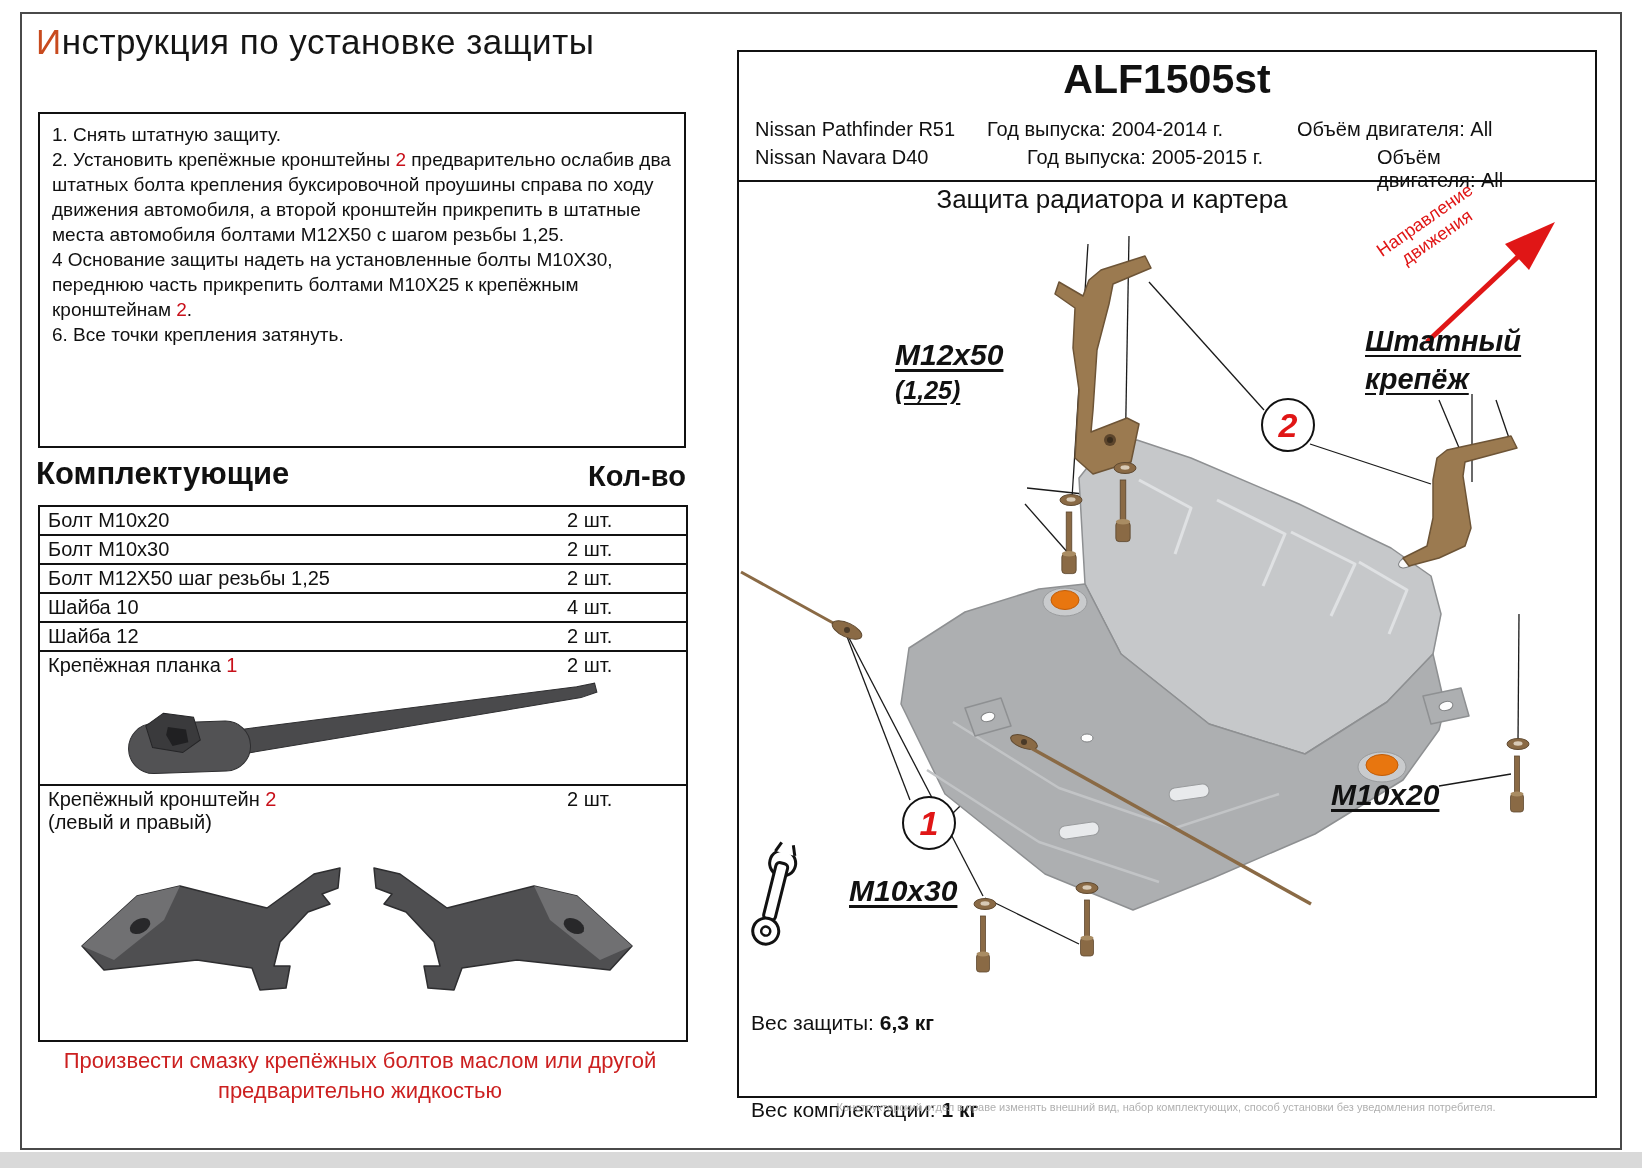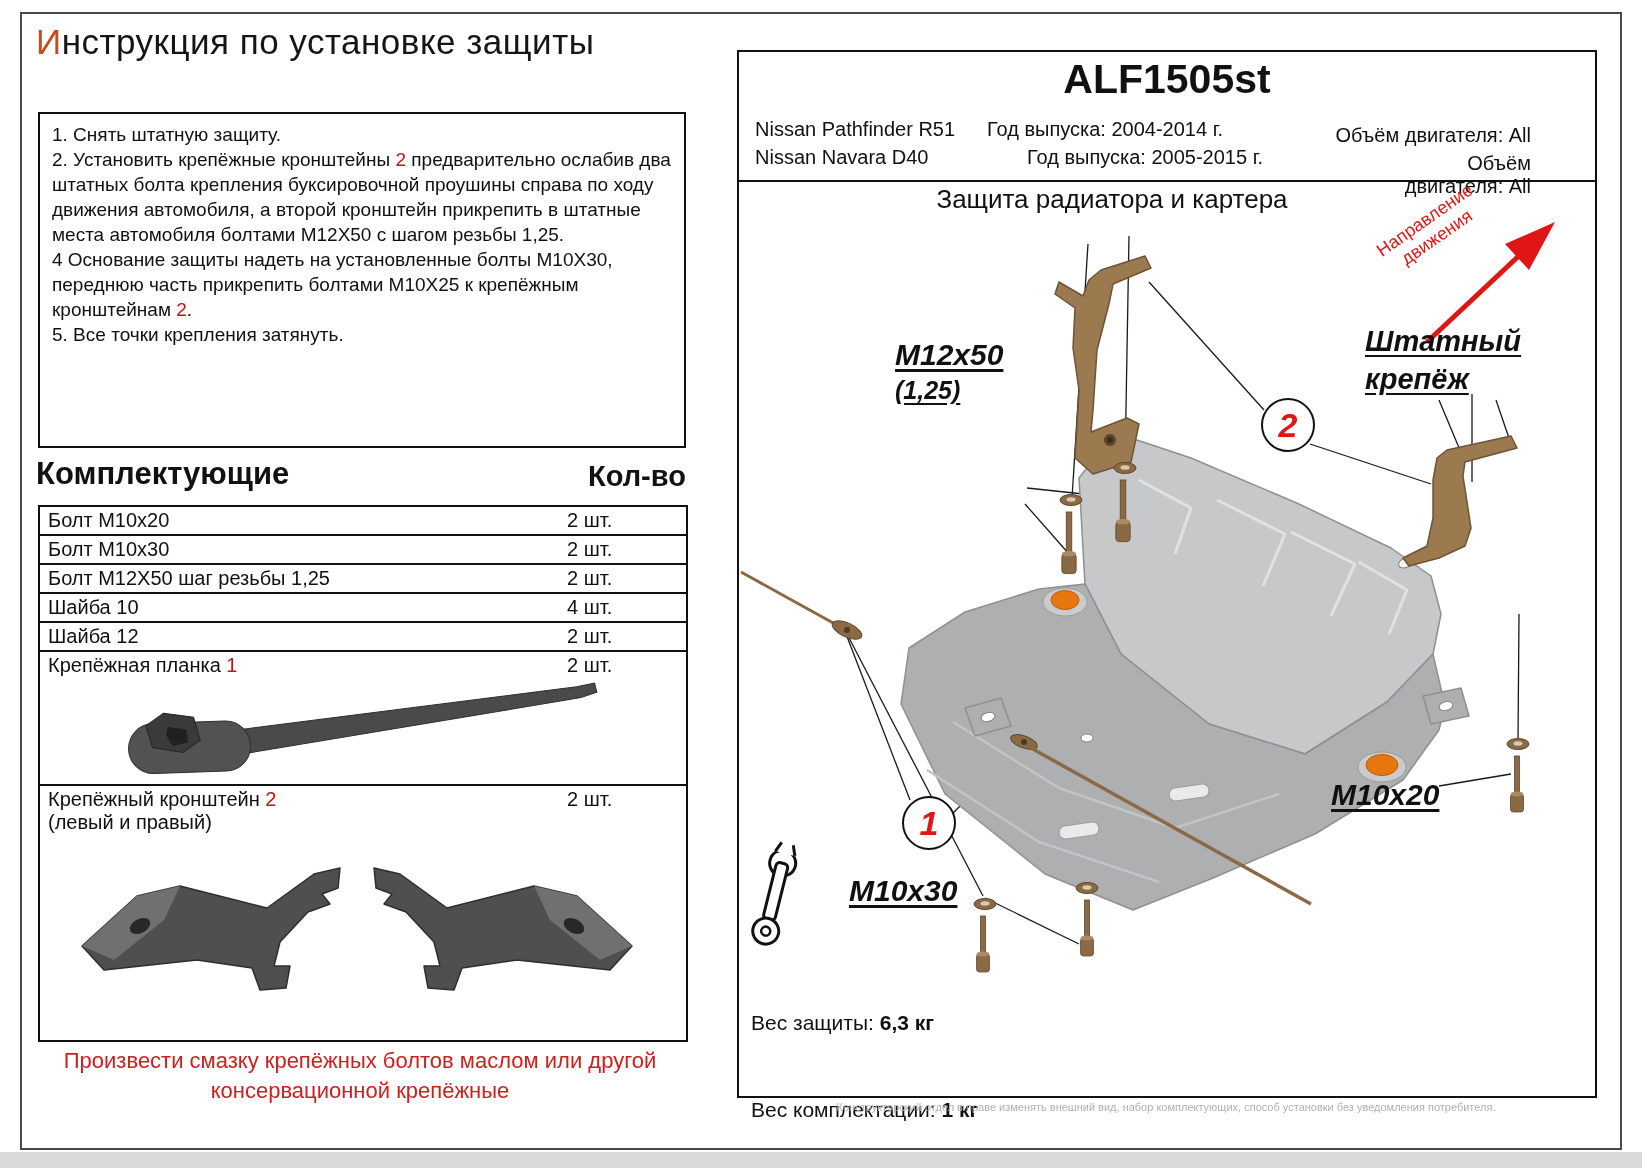--- a/index.html
+++ b/index.html
@@ -29,21 +29,21 @@
   .part-art{position:absolute;}
   .grease-note{position:absolute;left:30px;top:1046px;width:660px;text-align:center;
                color:#cc2020;font-size:22px;line-height:30px;}
 
   
   .panel{position:absolute;left:737px;top:50px;width:856px;height:1044px;border:2px solid #111;}
   .panel-header{position:relative;height:128px;border-bottom:2px solid #111;}
   .code{position:absolute;left:0;right:0;top:4px;text-align:center;font-size:41px;font-weight:700;}
   .veh-row{position:absolute;left:16px;right:64px;display:flex;font-size:20px;}
   .veh-row.r1{top:66px;} .veh-row.r2{top:94px;gap:40px;}
-  .veh-model{width:232px;} .veh-years{width:310px;} .veh-engine{flex:1;text-align:right;margin-top:6px;}
+  .veh-model{width:232px;} .veh-years{width:310px;} .veh-engine{flex:1;text-align:left;}
 
   .diagram{position:absolute;left:0;top:130px;width:856px;height:912px;}
   .diag-title{position:absolute;left:0;right:110px;top:2px;text-align:center;font-size:26px;}
   .direction{position:absolute;left:612px;top:26px;width:160px;text-align:center;
              color:#e01616;font-size:18px;line-height:21px;transform:rotate(-35deg);}
   .diag-svg{position:absolute;left:0;top:0;}
   .lbl{position:absolute;font-style:italic;font-weight:700;}
   .lbl .u{text-decoration:underline;text-underline-offset:4px;display:inline-block;}
   .lbl-m12{left:156px;top:156px;font-size:30px;line-height:34px;}
   .lbl-m12 .pitch{font-size:25px;}
@@ -62,21 +62,21 @@
 <div class="stage">
   <div class="outer-border"></div>
   <div class="bottom-strip"></div>
 
   <h1 class="doc-title"><span class="accent">И</span><span>нструкция по установке защиты</span></h1>
 
   <div class="steps-box">
     <p class="step"><span>1. Снять штатную защиту.</span><span class="red"></span><span></span></p>
     <p class="step"><span>2. Установить крепёжные кронштейны </span><span class="red">2</span><span> предварительно ослабив два штатных болта крепления буксировочной проушины справа по ходу движения автомобиля, а второй кронштейн прикрепить в штатные места автомобиля болтами М12Х50 с шагом резьбы 1,25.</span></p>
     <p class="step"><span>4 Основание защиты надеть на установленные болты М10Х30, переднюю часть прикрепить болтами М10Х25 к крепёжным кронштейнам </span><span class="red">2</span><span>.</span></p>
-    <p class="step"><span>5. Все точки крепления затянуть.</span><span class="red"></span><span></span></p>
+    <p class="step"><span>6. Все точки крепления затянуть.</span><span class="red"></span><span></span></p>
   </div>
 
   <div class="parts-title">Комплектующие</div>
   <div class="qty-title">Кол-во</div>
 
   <div class="parts-table">
     <div class="prow"><span>Болт М10х20</span><span class="pqty">2 шт.</span></div>
     <div class="prow"><span>Болт М10х30</span><span class="pqty">2 шт.</span></div>
     <div class="prow"><span>Болт М12Х50 шаг резьбы 1,25</span><span class="pqty">2 шт.</span></div>
     <div class="prow"><span>Шайба 10</span><span class="pqty">4 шт.</span></div>
@@ -105,21 +105,21 @@
           <polygon points="30,98 85,48 128,38 112,72 62,112" fill="#707072"></polygon>
           <ellipse cx="88" cy="78" rx="11" ry="7" transform="rotate(-28 88 78)" fill="#28282a"></ellipse>
         </g>
         <use href="#brkt" transform="translate(610,0) scale(-1,1)"></use>
       </svg>
     </div>
   </div>
 
   <div class="grease-note">
     <div>Произвести смазку крепёжных болтов маслом или другой</div>
-    <div>консервационной крепёжные</div>
+    <div>предварительно жидкостью</div>
   </div>
 
   <div class="panel">
     <div class="panel-header">
       <div class="code">ALF1505st</div>
       <div class="veh-row r1">
         <span class="veh-model">Nissan Pathfinder R51</span>
         <span class="veh-years">Год выпуска: 2004-2014 г.</span>
         <span class="veh-engine">Объём двигателя: All</span>
       </div>

